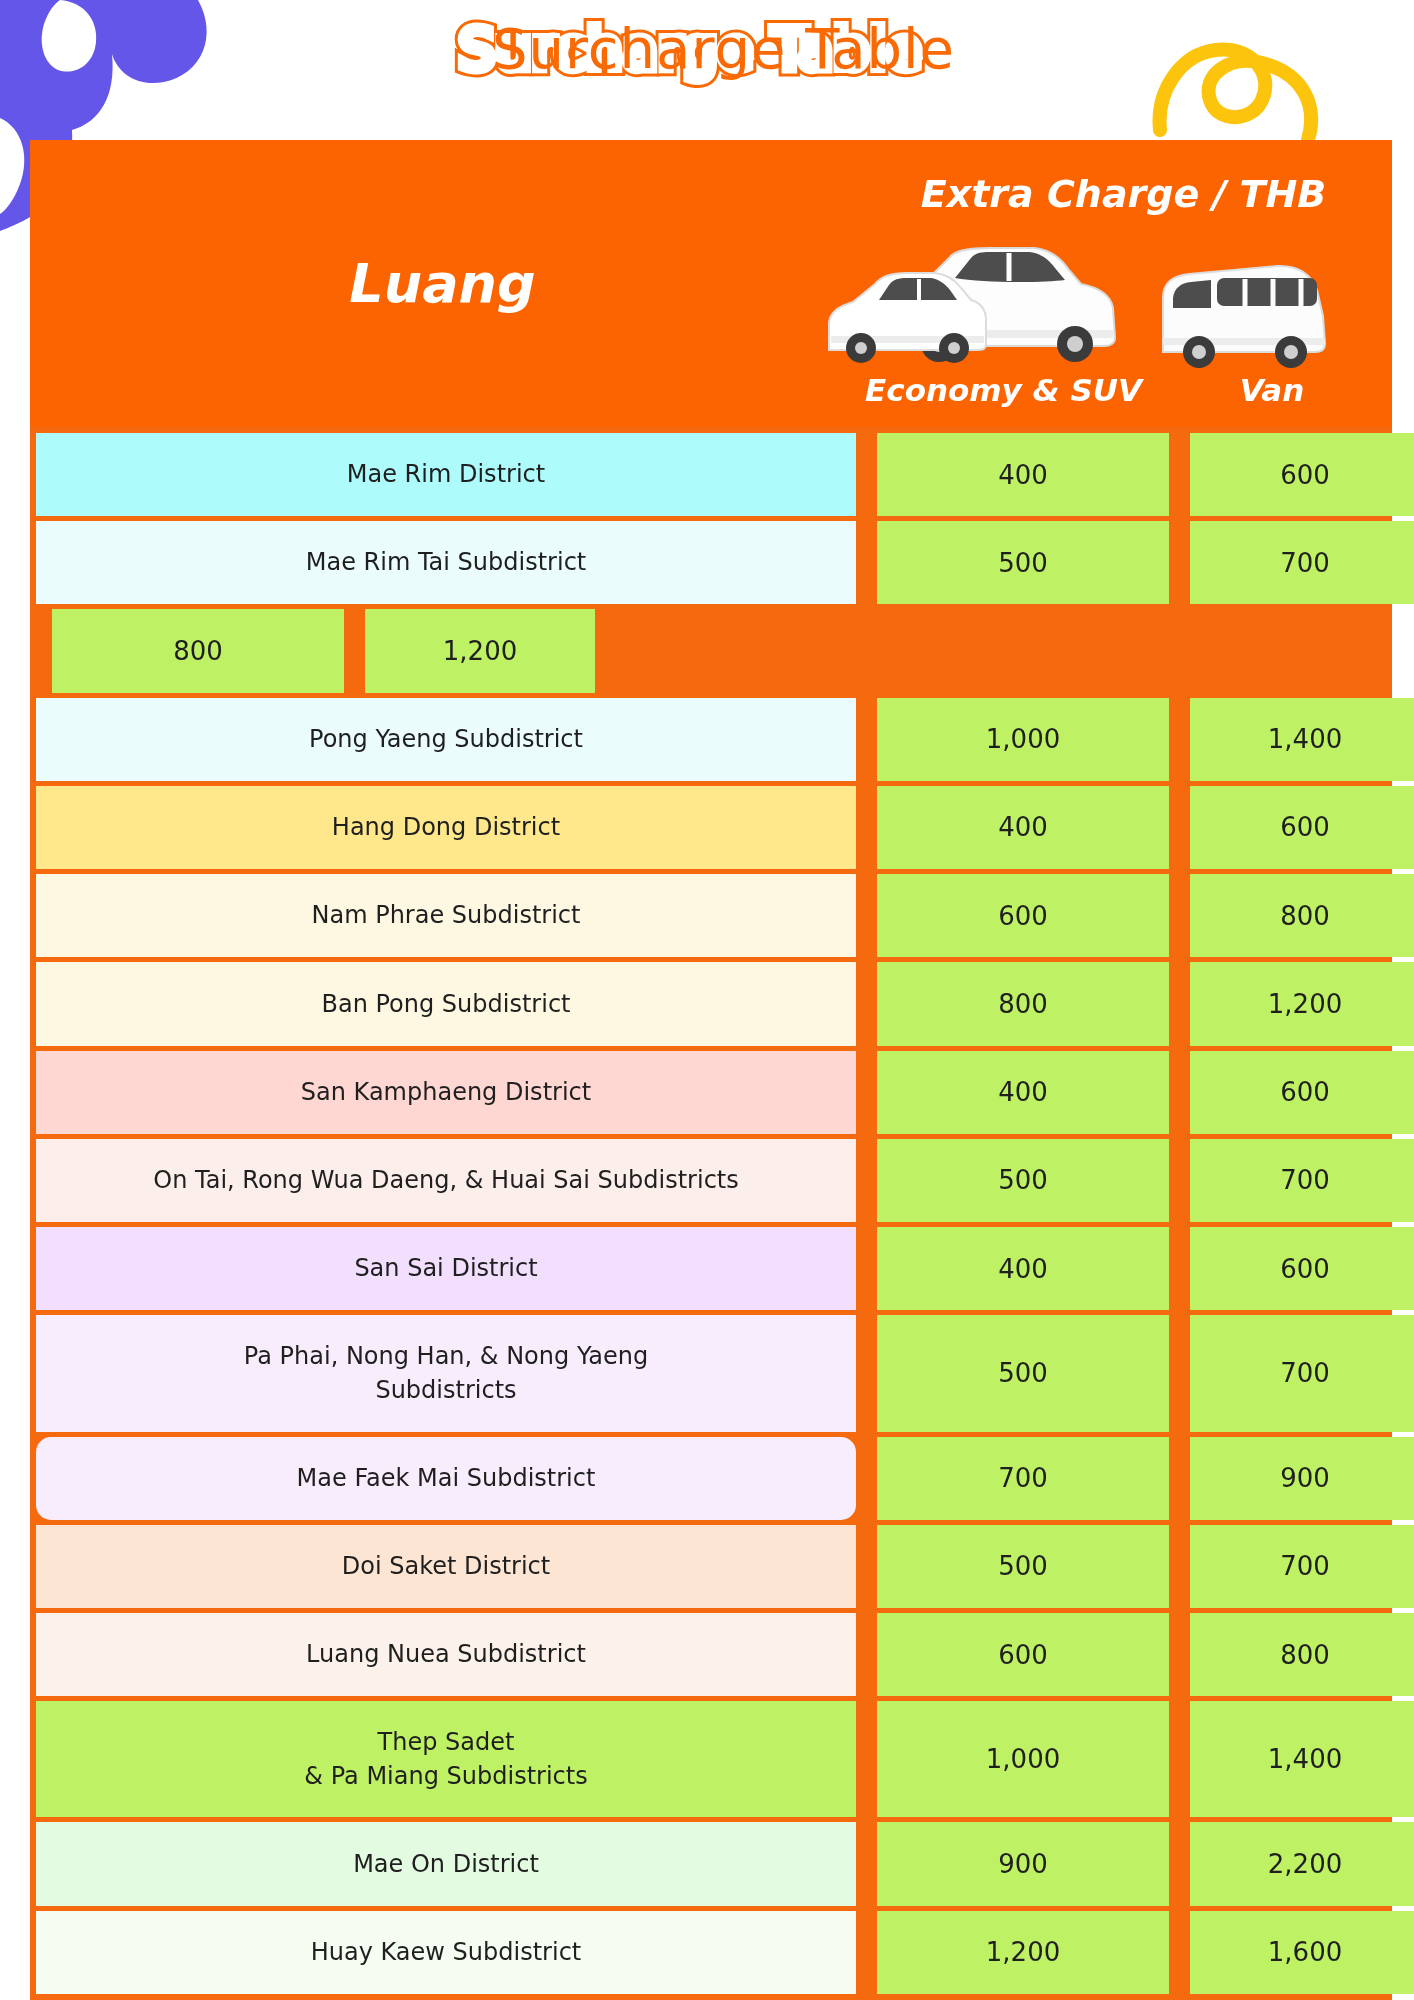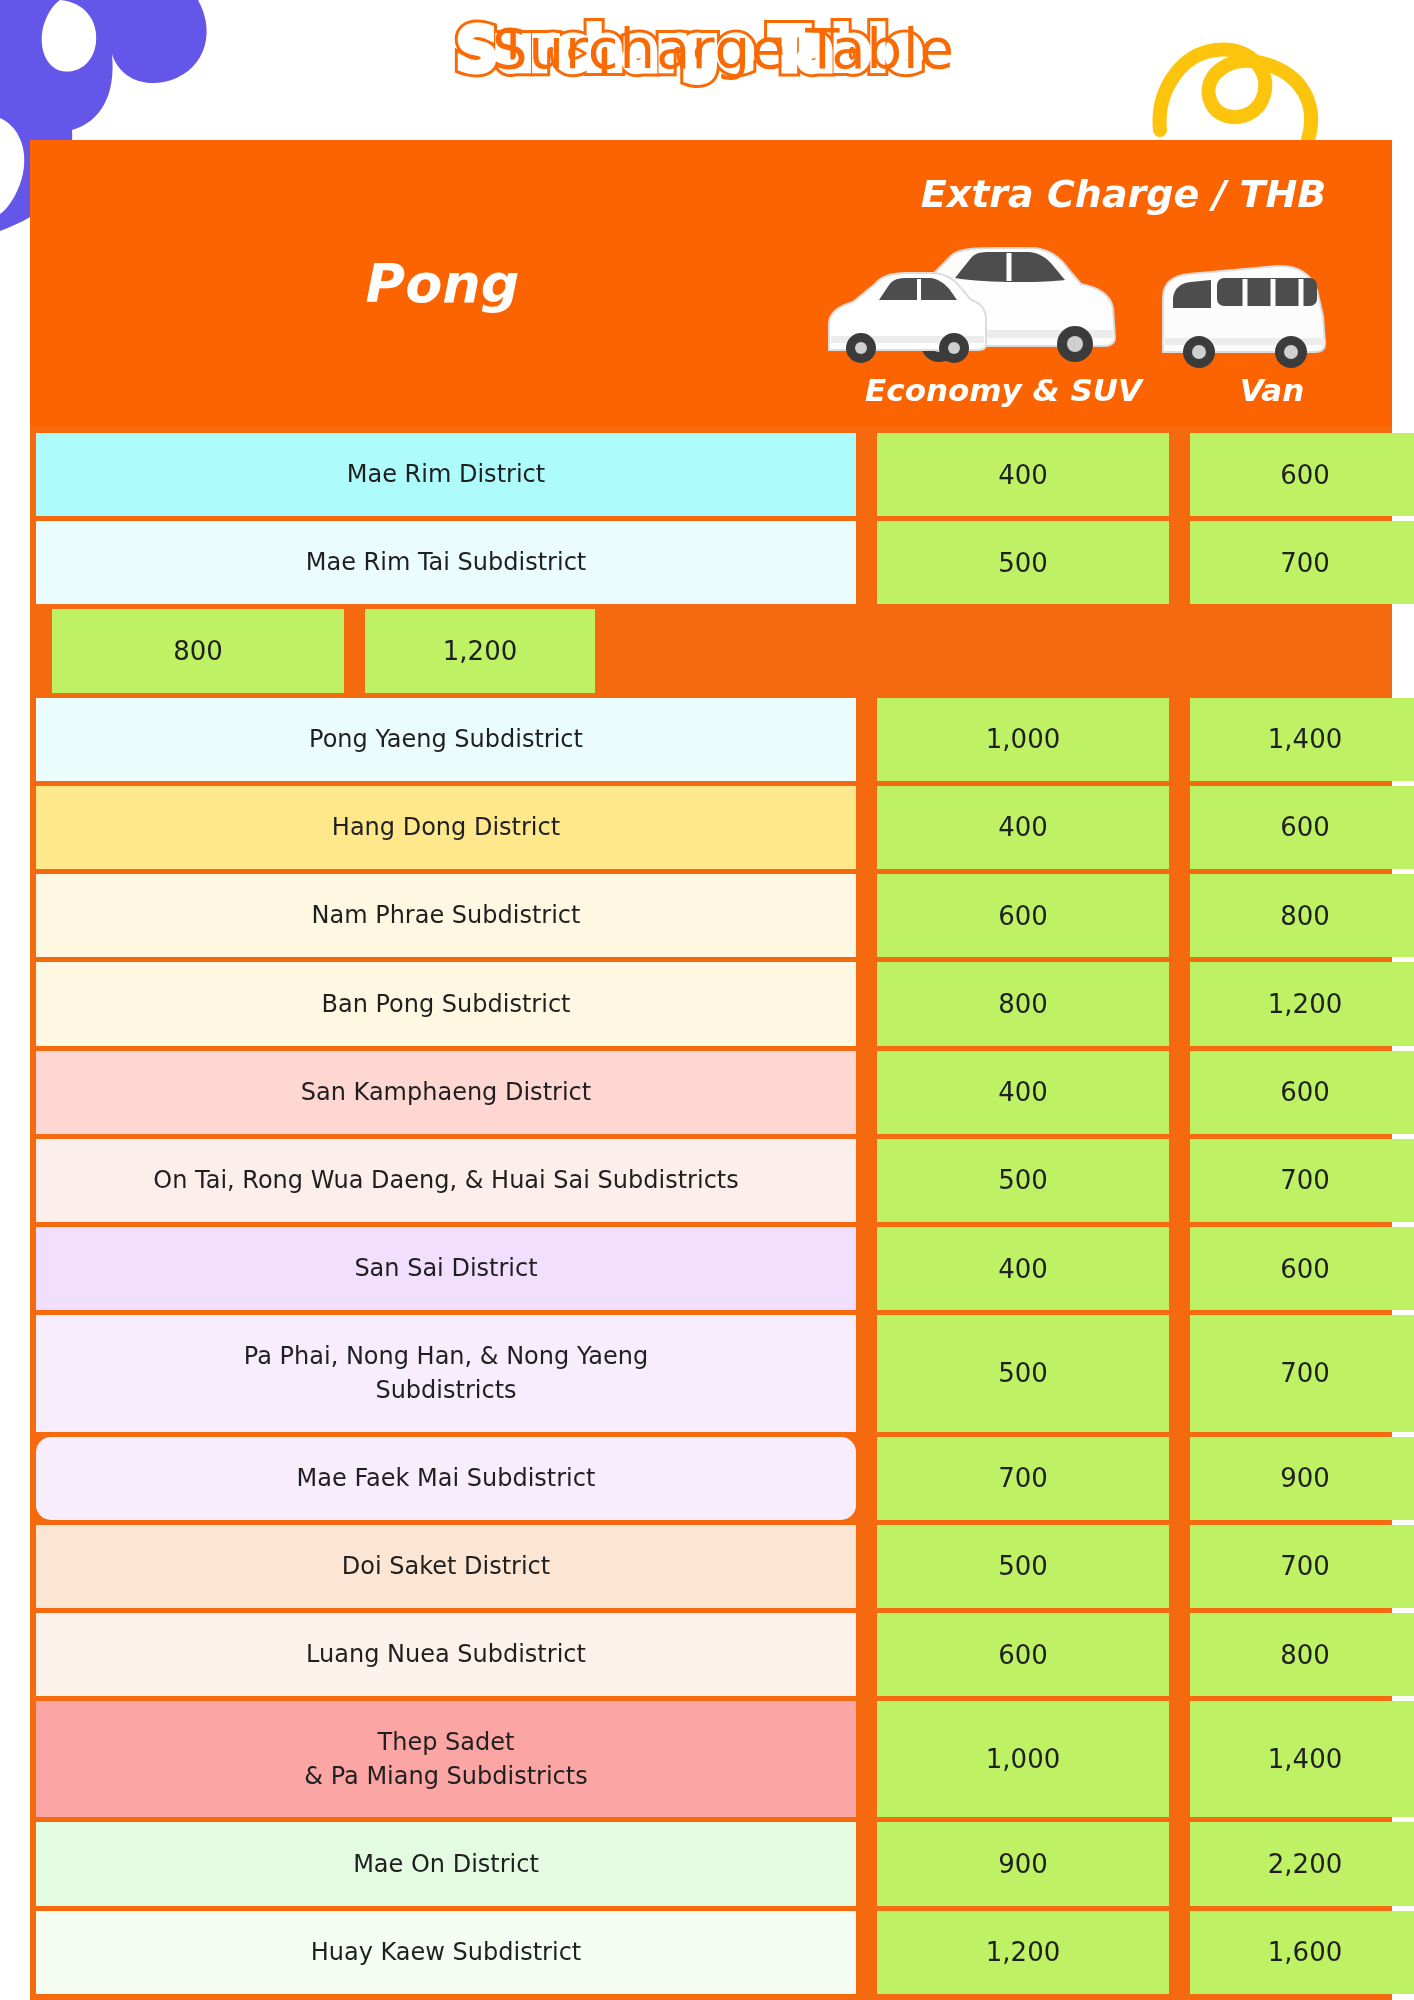--- a/index.html
+++ b/index.html
@@ -82,21 +82,21 @@
   <div class="title-wrap">
     <div class="bubble">
       <span class="layer outer">Surcharge Table</span>
       <span class="layer mid">Surcharge Table</span>
       <span class="layer top">Surcharge Table</span>
     </div>
   </div>
 
   <div class="header">
     <div class="charge-label">Extra Charge / THB</div>
-    <div class="area-label">Pong</div>
+    <div class="area-label">Luang</div>
 
     <svg class="vehicles-economy" width="300" height="135" viewBox="0 0 300 135" aria-hidden="true">
 
       <path fill="#fdfdfd" stroke="#d9d9d9" stroke-width="2" d="M80,108 L80,62 C80,50 92,44 104,42 L126,20 C132,12 146,10 166,10 L212,10
            C228,12 238,20 246,32 L258,46 C278,50 288,58 290,70 L292,100
            C292,106 286,108 282,108 Z"></path>
       <path fill="#4d4d4d" d="M132,40 L148,20 C152,15 158,14 166,14 L206,14 C218,15 226,22 232,30 L242,42
            C220,45 160,45 132,40 Z"></path>
       <line x1="186" y1="15" x2="186" y2="43" stroke="#fdfdfd" stroke-width="5"></line>
       <rect x="82" y="92" width="208" height="8" fill="#ececec"></rect>
@@ -201,21 +201,21 @@
         <div class="cell area-cell" style="background: rgb(252, 229, 210);">Doi Saket District</div>
         <div class="cell num-cell economy-col">500</div>
         <div class="cell num-cell van-col">700</div>
       </div>
       <div class="row">
         <div class="cell area-cell" style="background: rgb(252, 242, 235);">Luang Nuea Subdistrict</div>
         <div class="cell num-cell economy-col">600</div>
         <div class="cell num-cell van-col">800</div>
       </div>
       <div class="row tall">
-        <div class="cell area-cell" style="background: #fca5a5;">Thep Sadet
+        <div class="cell area-cell" style="background: #bef264;">Thep Sadet
 &amp; Pa Miang Subdistricts</div>
         <div class="cell num-cell economy-col">1,000</div>
         <div class="cell num-cell van-col">1,400</div>
       </div>
       <div class="row">
         <div class="cell area-cell" style="background: rgb(227, 251, 224);">Mae On District</div>
         <div class="cell num-cell economy-col">900</div>
         <div class="cell num-cell van-col">2,200</div>
       </div>
       <div class="row">

